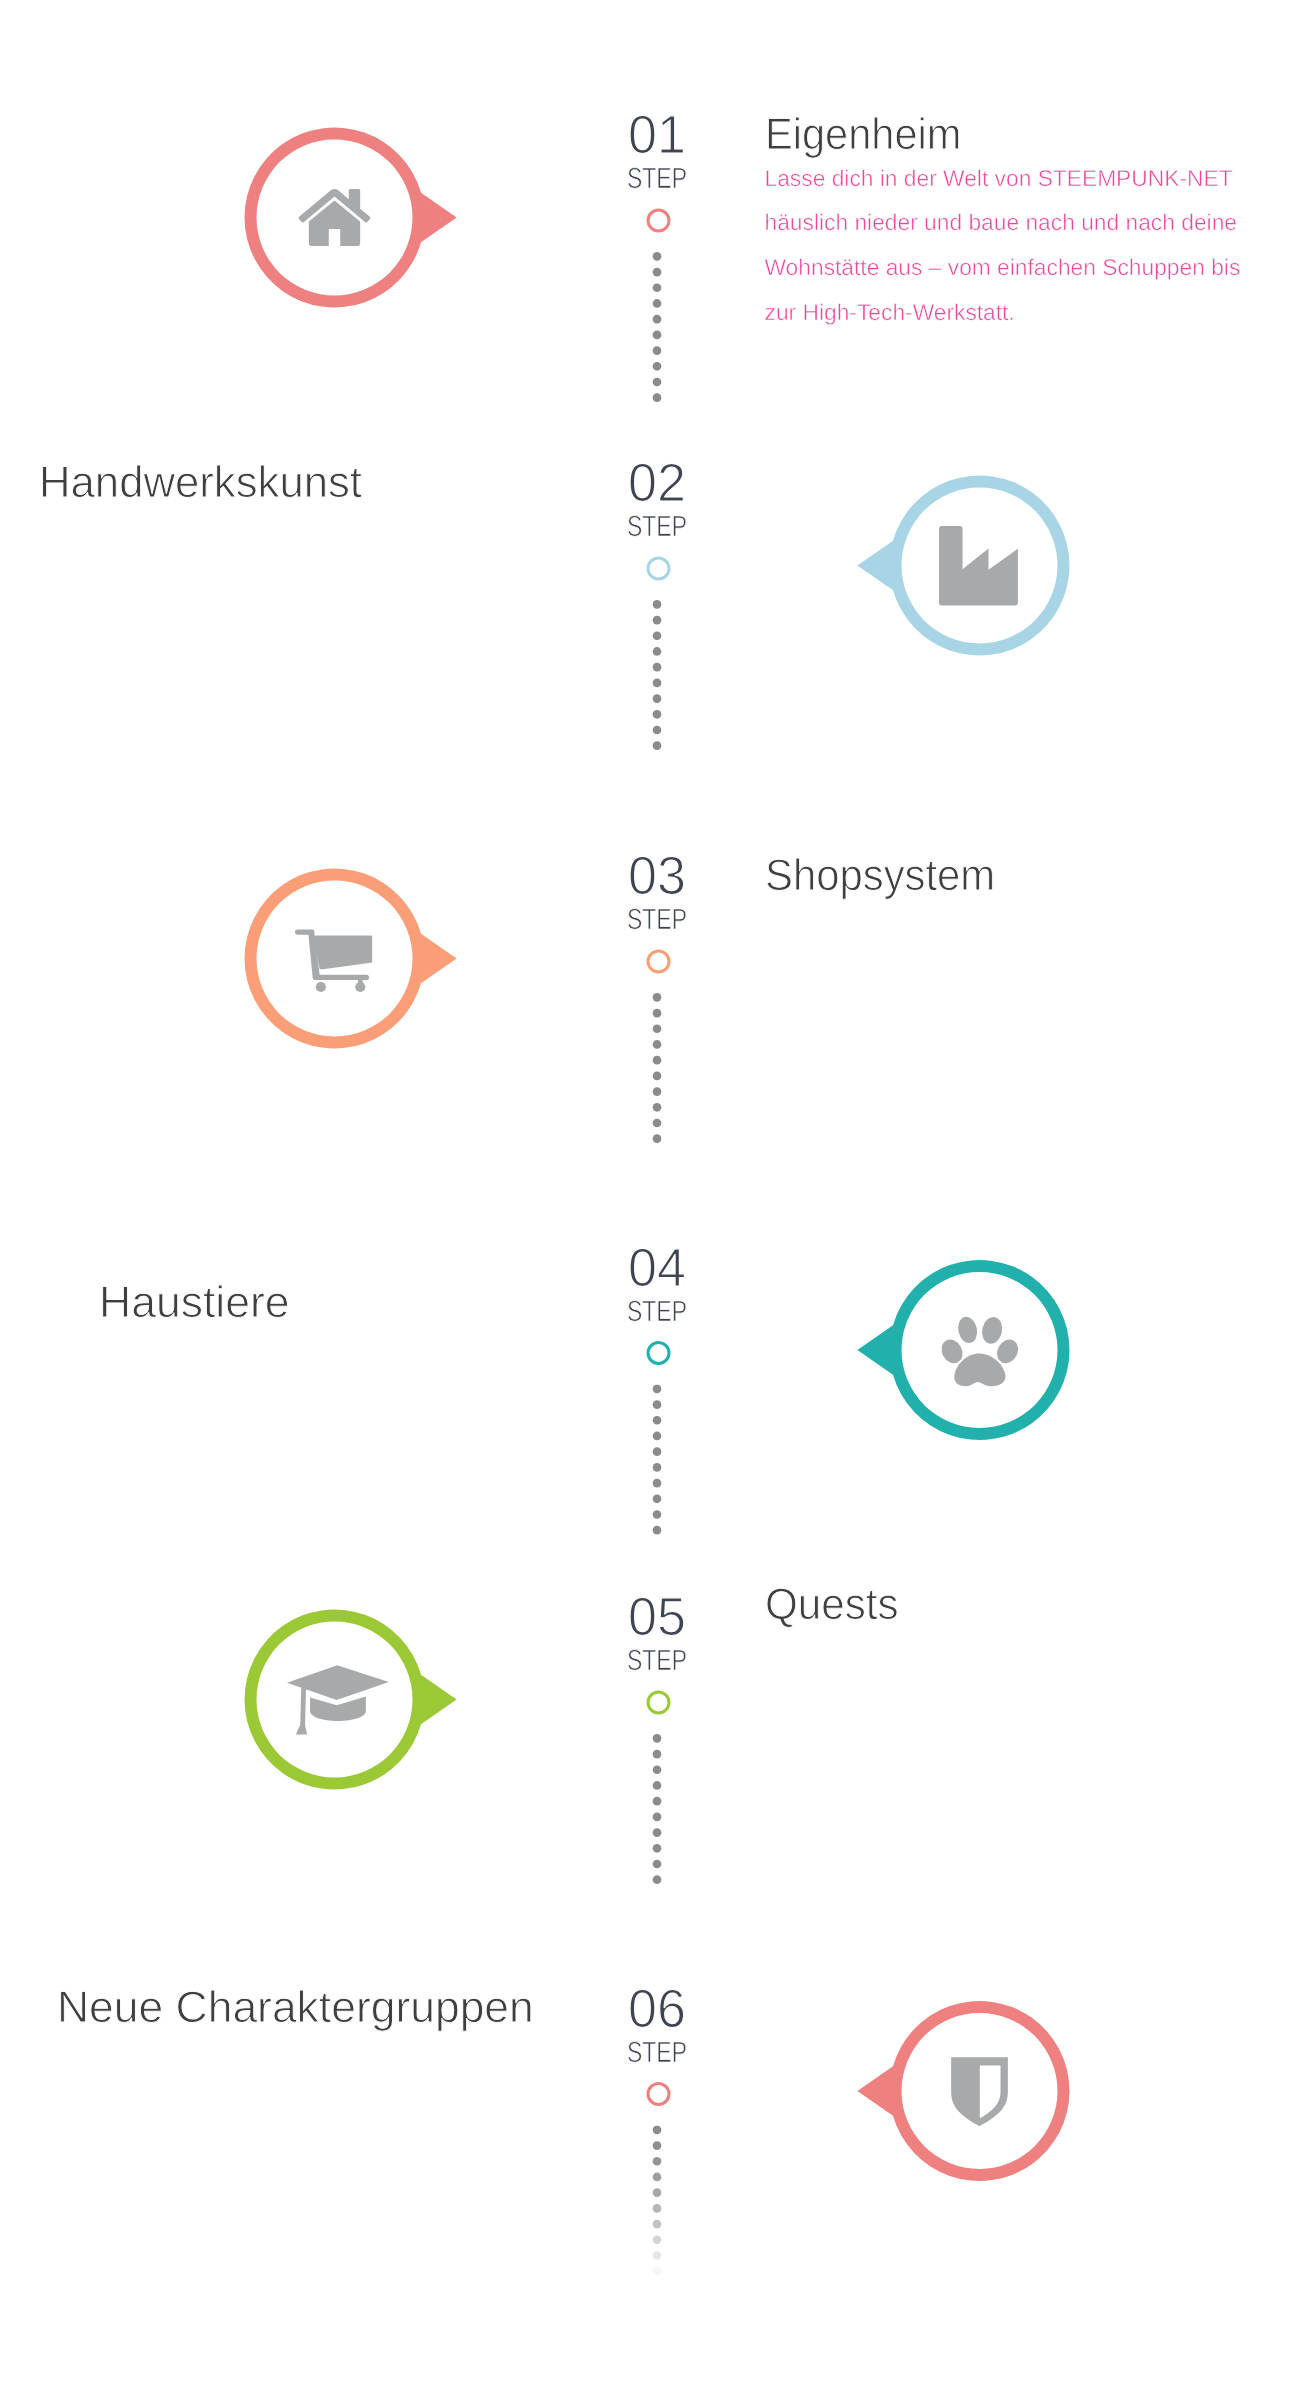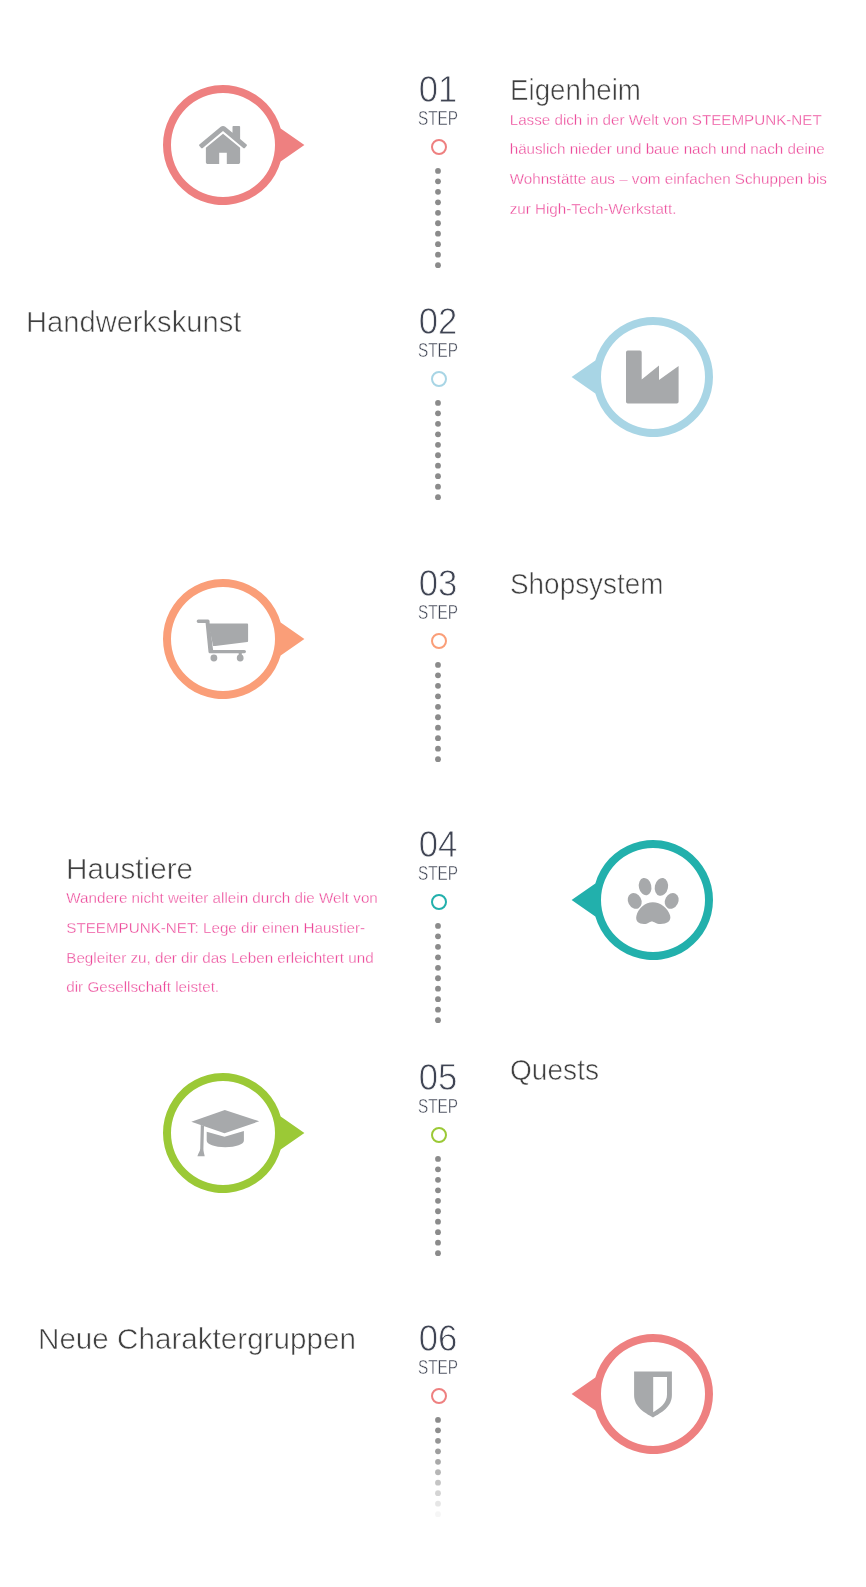--- a/index.html
+++ b/index.html
@@ -170,21 +170,20 @@
           <circle cx="10" cy="44.78" r="2.9" fill="#8b8b8b"></circle>
           <circle cx="10" cy="55.25" r="2.9" fill="#8b8b8b"></circle>
           <circle cx="10" cy="65.72000000000001" r="2.9" fill="#8b8b8b"></circle>
           <circle cx="10" cy="76.19000000000001" r="2.9" fill="#8b8b8b"></circle>
           <circle cx="10" cy="86.66000000000001" r="2.9" fill="#8b8b8b"></circle>
           <circle cx="10" cy="97.13000000000001" r="2.9" fill="#8b8b8b"></circle>
         </svg></div>
 
     <div class="txt" style="left: 38.3px; top: 854px; margin-left: 28px;">
       <div class="h" style="transform: scaleX(1.01); transform-origin: 0px 50%;">Haustiere</div>
-      <div class="p">Wandere nicht weiter allein durch die Welt von STEEMPUNK-NET: Lege dir einen Haustier-Begleiter zu, der dir das Leben erleichtert und dir Gesellschaft leistet.</div>
     </div>
 
     <div class="bubble" style="left: 558px; top: 834.8px;">
         <svg width="190" height="130" viewBox="-95 -65 190 130">
           <path d="M -57.676 -16.538 A 60 60 0 1 1 -57.676 16.538 L -81.400 0 Z M -52 0 A 52 52 0 1 0 52 0 A 52 52 0 1 0 -52 0 Z" fill="#22b0ac" fill-rule="evenodd"></path>
           <g fill="#a7a9ab">
             <ellipse cx="0" cy="0" rx="6.2" ry="8.8" transform="translate(-7.9,-13.4) rotate(-12)"></ellipse>
             <ellipse cx="0" cy="0" rx="6.6" ry="9" transform="translate(8.4,-13.1) rotate(12)"></ellipse>
             <ellipse cx="0" cy="0" rx="6.6" ry="8.2" transform="translate(-18.3,0.9) rotate(-28)"></ellipse>
             <ellipse cx="0" cy="0" rx="6.6" ry="8.2" transform="translate(18.7,0.9) rotate(28)"></ellipse>

